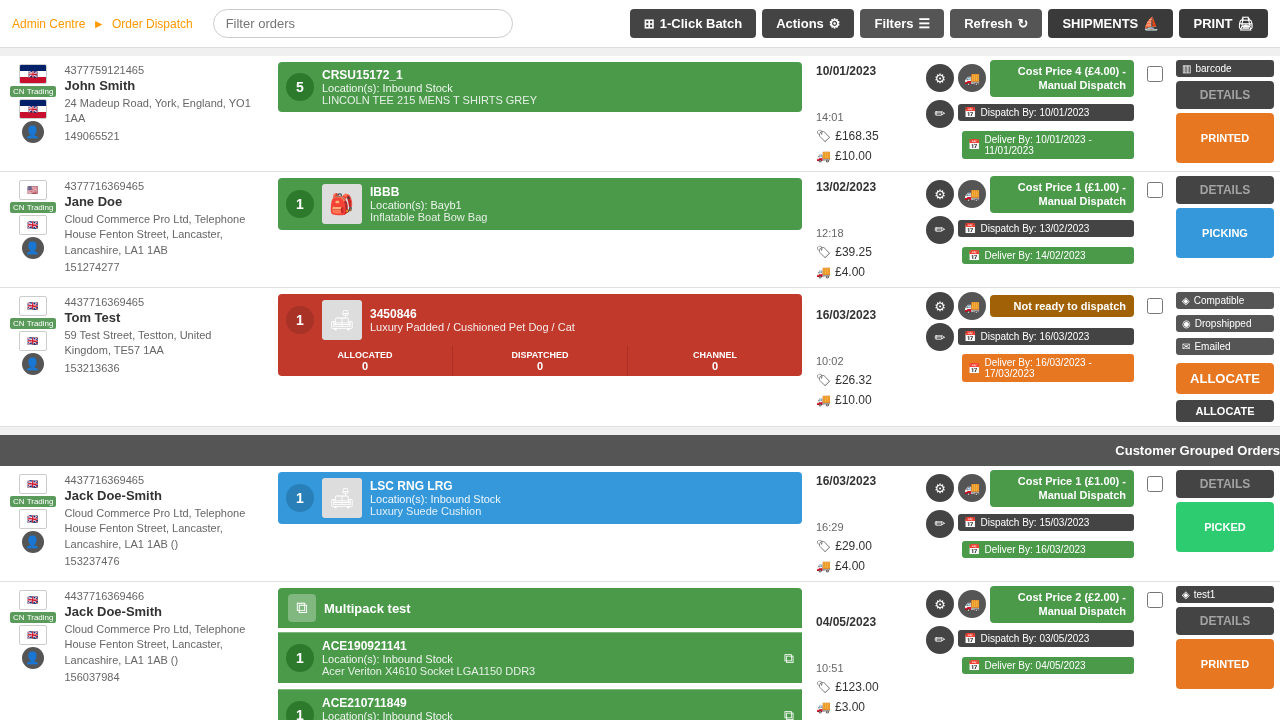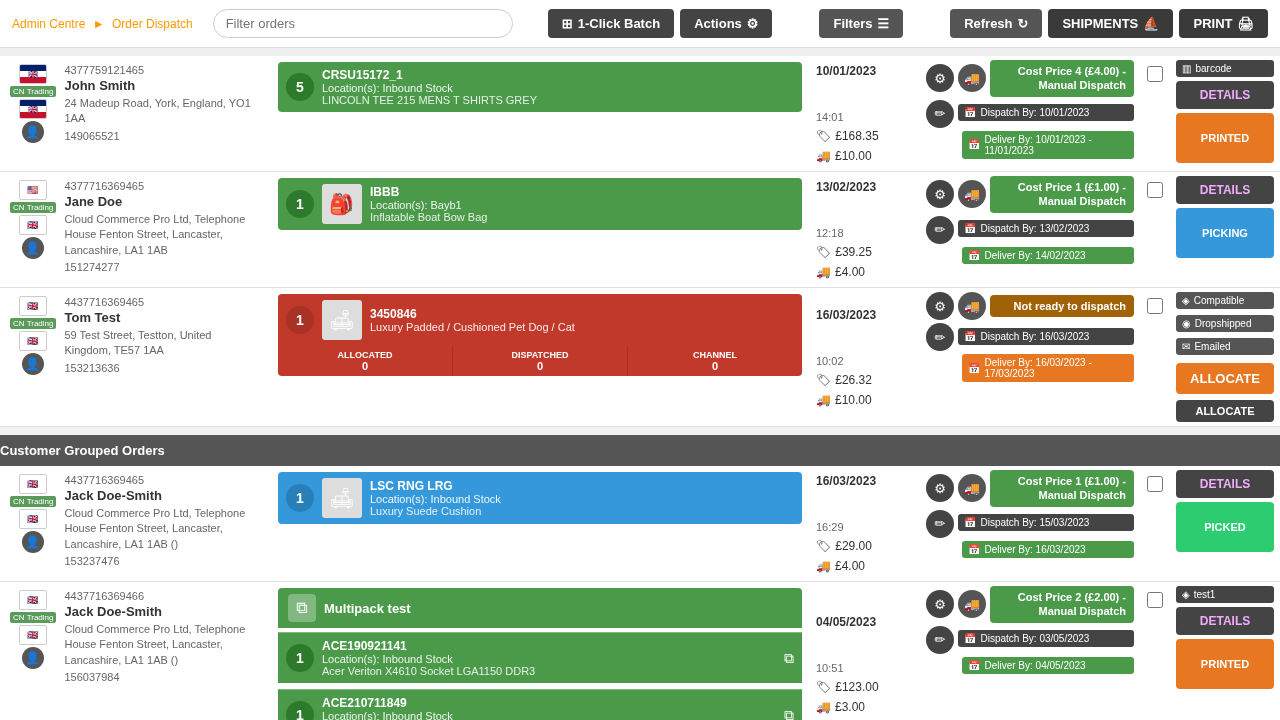--- a/index.html
+++ b/index.html
@@ -35,21 +35,21 @@
       border-radius: 4px;
       cursor: pointer;
       font-size: 13px;
       display: flex;
       align-items: center;
       gap: 5px;
       font-weight: 600;
       color: #fff;
     }
     .btn-dark { background: #444; }
-    .btn-gray { background: #555; margin-left: 41px; }
+    .btn-gray { background: #555; }
     .btn-dark-gray { background: #3a3a3a; }
 
     
     .main { padding: 8px 0; }
 
     
     .order-row {
       background: #fff;
       border-bottom: 1px solid #e0e0e0;
       display: flex;
@@ -257,21 +257,21 @@
       background: #444;
       color: #fff;
       border-radius: 3px;
       padding: 3px 6px;
       font-size: 10px;
       cursor: pointer;
     }
     .details-btn {
       padding: 7px 0;
       background: #444;
-      color: #f0abfc;
+      color: #a3a3a3;
       border: none;
       border-radius: 4px;
       cursor: pointer;
       font-size: 12px;
       font-weight: bold;
       text-align: center;
       width: 100%;
     }
     .status-tag-btn {
       padding: 19px 0;
@@ -285,21 +285,21 @@
       width: 100%;
     }
     .tag-printed { background: #e87722; }
     .tag-picking { background: #3498db; }
     .tag-picked { background: #2ecc71; }
 
     
     .group-header {
       background: #555;
       color: #fff;
-      text-align: left;
+      text-align: right;
       padding: 8px 0;
       font-size: 13px;
       font-weight: bold;
       margin-top: 8px;
     }
 
     
     .date-bar {
       border-radius: 3px;
       padding: 3px 6px;

